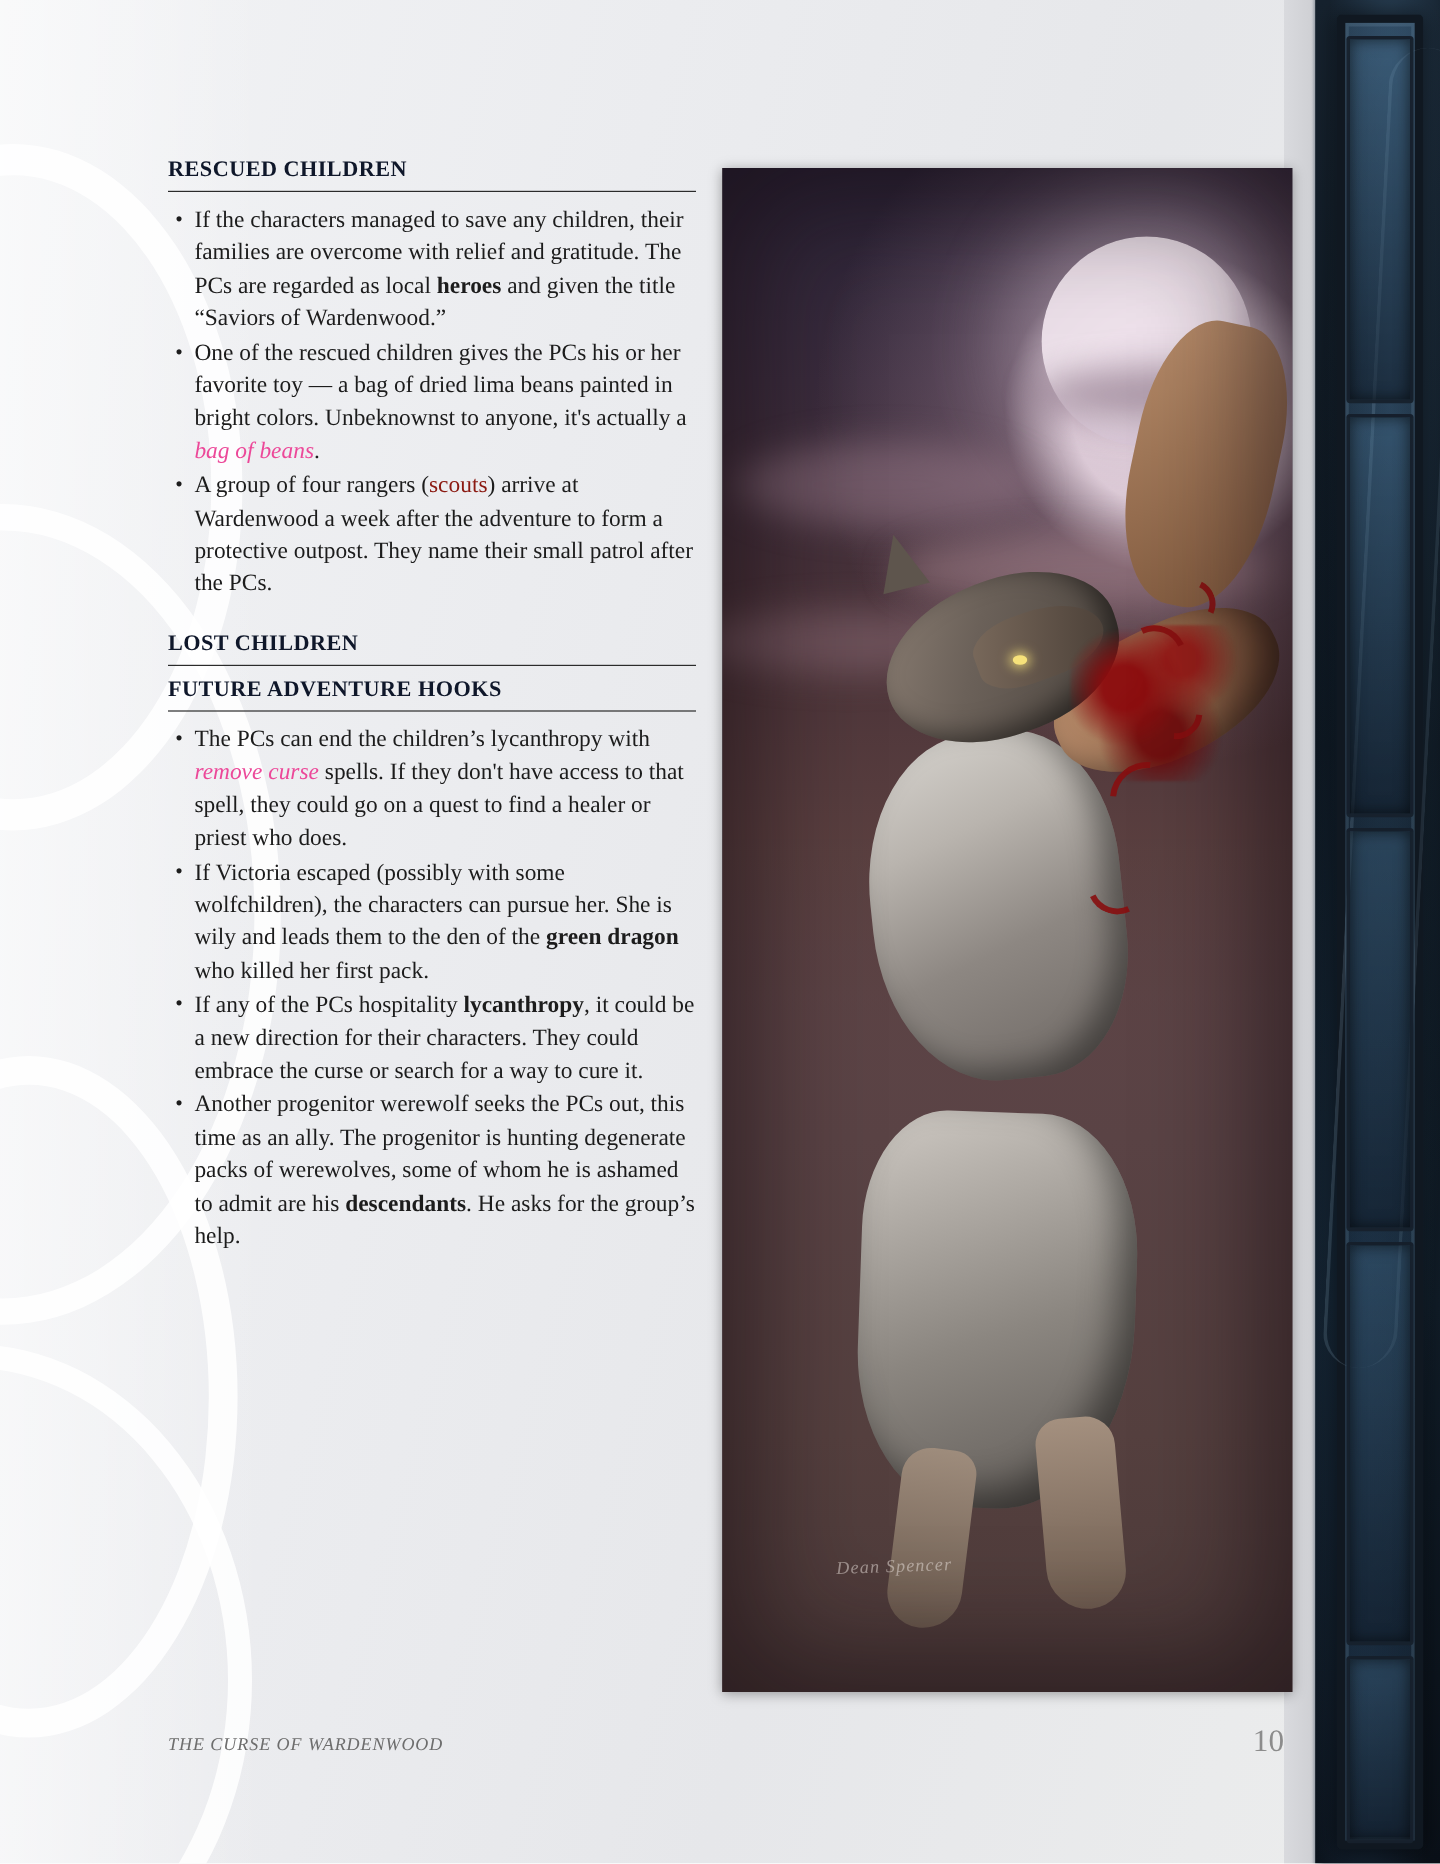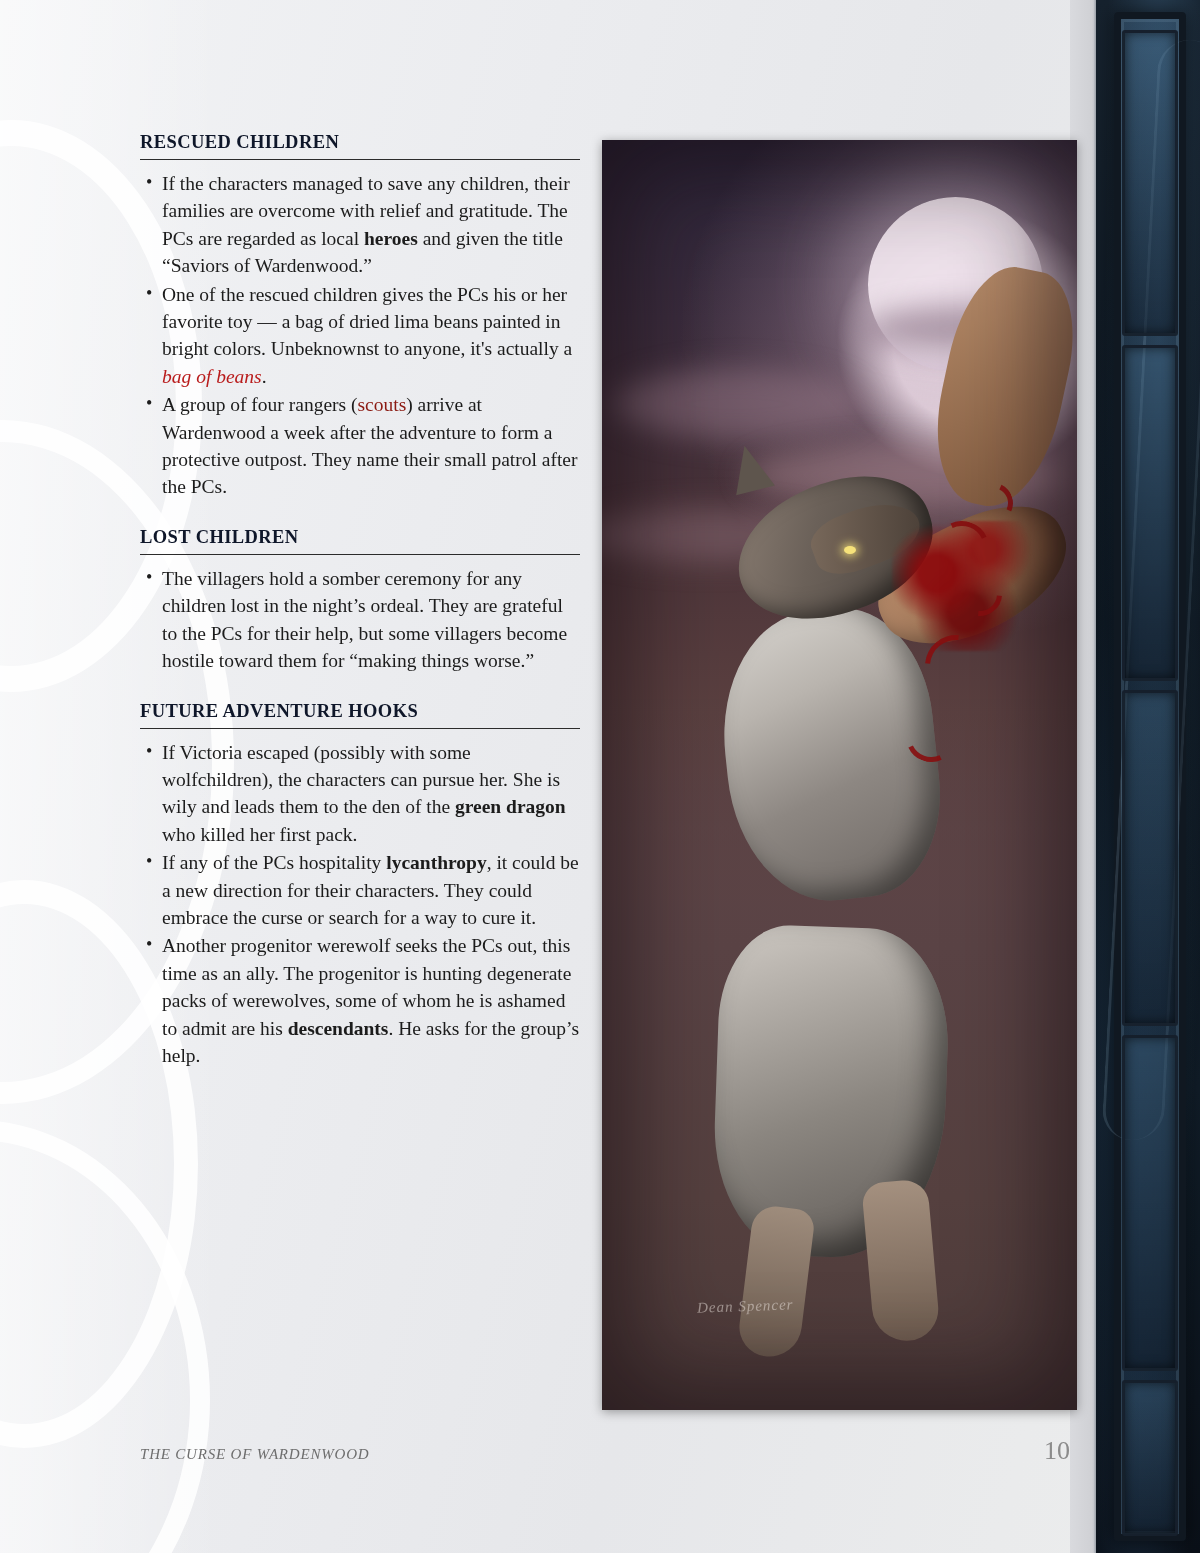--- a/index.html
+++ b/index.html
@@ -126,21 +126,21 @@
   }
   ul.bullets li::before {
     content: "•";
     position: absolute;
     left: -16px;
     top: -1px;
     font-size: 18px;
     color: #1c1c1c;
   }
   .b { font-weight: bold; }
-  .magic { color: #b91c1c; font-style: italic; margin-top: 18px; }
+  .magic { color: #ec4899; font-style: italic; margin-top: 18px; }
   .ref { color: #8b1a12; }
 
   
   .art {
     position: absolute;
     left: 602px; top: 140px;
     width: 475px; height: 1270px;
     overflow: hidden;
     box-shadow: 0 2px 10px rgba(0,0,0,0.35);
     background: #2a2026;
@@ -352,26 +352,24 @@
   <div id="sections-root">
       <h2 class="section">RESCUED CHILDREN</h2>
       <div class="rule"></div>
       <ul class="bullets">
         <li><span>If the characters managed to save any children, their families are overcome with relief and gratitude. The PCs are regarded as local </span><span class="b">heroes</span><span> and given the title “Saviors of Wardenwood.”</span></li>
         <li><span>One of the rescued children gives the PCs his or her favorite toy — a bag of dried lima beans painted in bright colors. Unbeknownst to anyone, it's actually a </span><span class="magic">bag of beans</span><span>.</span></li>
         <li><span>A group of four rangers (</span><span class="ref">scouts</span><span>) arrive at Wardenwood a week after the adventure to form a protective outpost. They name their small patrol after the PCs.</span></li>
       </ul>
       <h2 class="section">LOST CHILDREN</h2>
       <div class="rule"></div>
-      <ul class="bullets">
-        <li><span>The villagers hold a somber ceremony for any children lost in the night’s ordeal. They are grateful to the PCs for their help, but some villagers become hostile toward them for “making things worse.”</span></li>
-      </ul>
       <h2 class="section">FUTURE ADVENTURE HOOKS</h2>
       <div class="rule"></div>
       <ul class="bullets">
+        <li><span>The PCs can end the children’s lycanthropy with </span><span class="magic">remove curse</span><span> spells. If they don't have access to that spell, they could go on a quest to find a healer or priest who does.</span></li>
         <li><span>If Victoria escaped (possibly with some wolfchildren), the characters can pursue her. She is wily and leads them to the den of the </span><span class="b">green dragon</span><span> who killed her first pack.</span></li>
         <li><span>If any of the PCs hospitality </span><span class="b">lycanthropy</span><span>, it could be a new direction for their characters. They could embrace the curse or search for a way to cure it.</span></li>
         <li><span>Another progenitor werewolf seeks the PCs out, this time as an ally. The progenitor is hunting degenerate packs of werewolves, some of whom he is ashamed to admit are his </span><span class="b">descendants</span><span>. He asks for the group’s help.</span></li>
       </ul>
     </div>
 </div>
 
 <div class="footer-title">THE CURSE OF WARDENWOOD</div>
 <div class="page-number">10</div>
 

